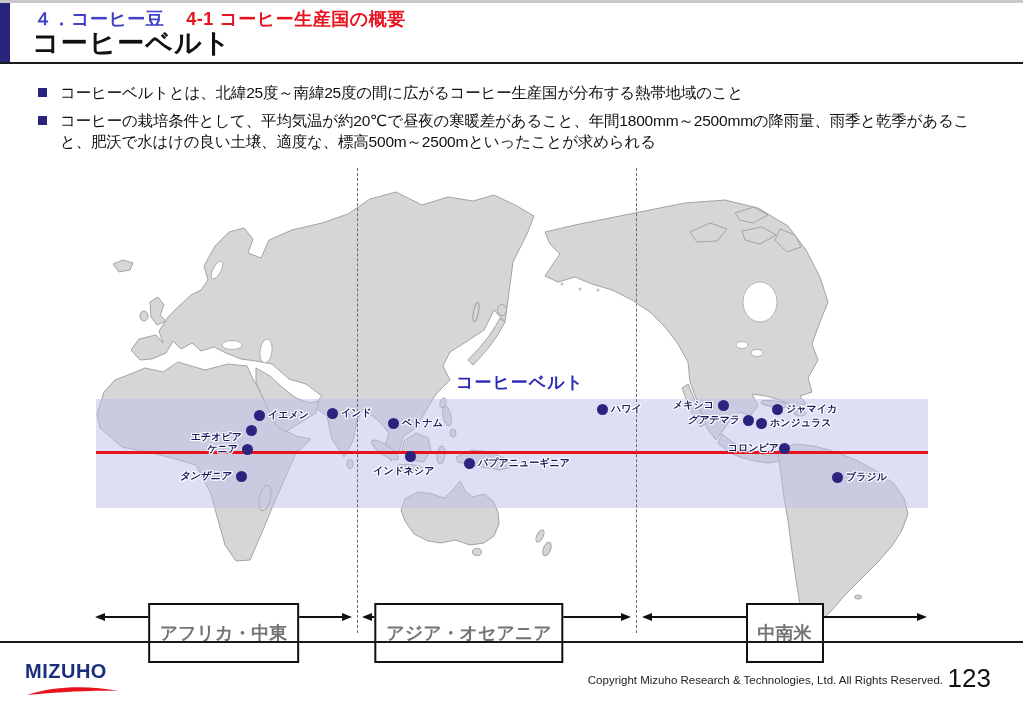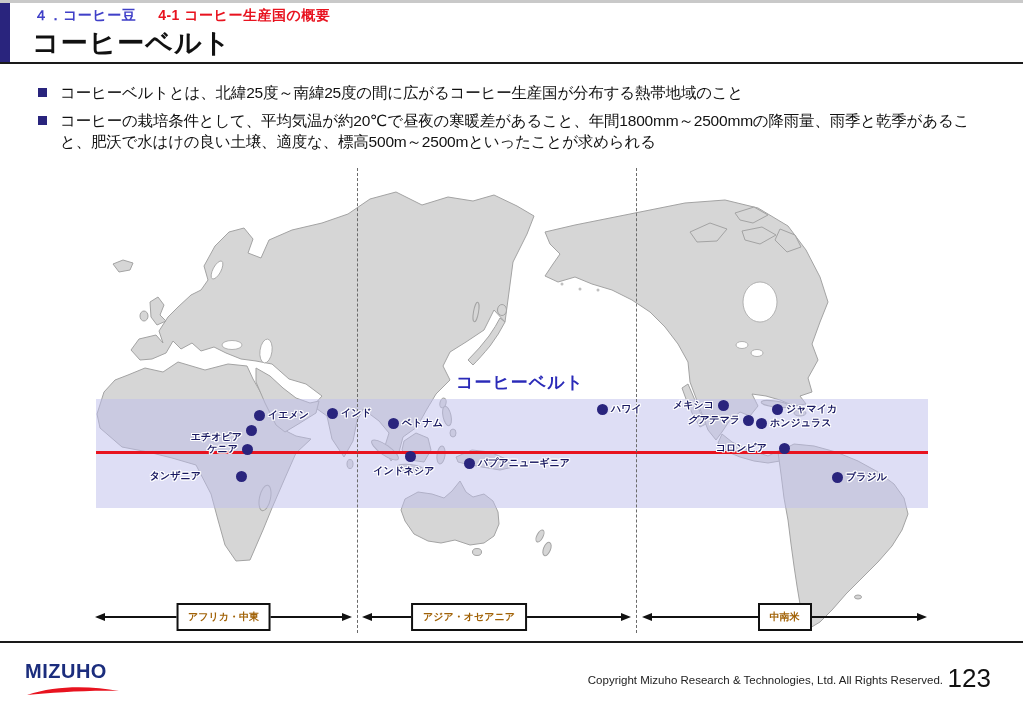--- a/index.html
+++ b/index.html
@@ -6,21 +6,21 @@
   body{
     width:1023px;height:705px;position:relative;overflow:hidden;
     background:#fff;
     font-family:"Liberation Sans","DejaVu Sans",sans-serif;
     -webkit-font-smoothing:antialiased;
   }
   
   .top-strip{position:absolute;left:0;top:0;width:1023px;height:3px;background:#c9c9c9;}
   .accent-bar{position:absolute;left:0;top:3px;width:10px;height:60px;background:var(--accent-navy,#29247d);}
   .header-rule{position:absolute;left:0;top:62px;width:1023px;height:2px;background:#1a1a1a;}
-  .breadcrumb{position:absolute;left:34px;top:7px;font-size:14px;font-weight:bold;letter-spacing:.5px;white-space:nowrap;}
+  .breadcrumb{position:absolute;left:34px;top:7px;font-size:18px;font-weight:bold;letter-spacing:.5px;white-space:nowrap;}
   .breadcrumb .sec{color:var(--breadcrumb-blue,#4040c8);margin-right:22px;}
   .breadcrumb .sub{color:var(--highlight-red,#e8131f);}
   .page-title{position:absolute;left:32px;top:25px;font-size:27px;font-weight:600;color:#111;letter-spacing:1px;}
   
   .bullets{position:absolute;left:38px;top:82px;width:962px;}
   .bullet-row{display:flex;gap:13px;margin-bottom:7px;}
   .bullet-sq{flex:0 0 9px;width:9px;height:9px;margin-top:6px;background:var(--accent-navy,#29247d);}
   .bullet-text{font-size:15.5px;line-height:21px;color:#111;letter-spacing:-0.2px;}
   
   #map-layer{position:absolute;left:0;top:0;width:1023px;height:705px;}
@@ -33,22 +33,22 @@
   .divider{position:absolute;top:168px;height:465px;width:0;border-left:1px dashed #6a6a6a;}
   .belt-title{position:absolute;left:456px;top:371px;font-size:17px;font-weight:bold;color:var(--belt-title-blue,#2a2ab8);letter-spacing:1px;}
   .dot{position:absolute;width:11px;height:11px;border-radius:50%;background:var(--accent-navy,#1b1b70);}
   .clabel{position:absolute;font-size:10px;font-weight:bold;color:#181860;white-space:nowrap;
     text-shadow:-1px 0 #fff,1px 0 #fff,0 -1px #fff,0 1px #fff,1px 1px #fff,-1px -1px #fff,1px -1px #fff,-1px 1px #fff;}
   
   .rline{position:absolute;height:2px;background:#111;top:616px;}
   .ah{position:absolute;width:0;height:0;border-top:4.5px solid transparent;border-bottom:4.5px solid transparent;top:612.5px;}
   .ah.l{border-right:10px solid #111;}
   .ah.r{border-left:10px solid #111;}
-  .rbox{position:absolute;top:603px;height:24px;line-height:24px;padding:0 10px;background:#fff;
-    border:2px solid #111;font-size:10px;font-weight:bold;color:#a16207;transform:translateX(-50%);white-space:nowrap;}
+  .rbox{position:absolute;top:603px;height:24px;line-height:24px;padding:16px 10px;background:#fff;
+    border:2px solid #111;font-size:18px;font-weight:bold;color:#737373;transform:translateX(-50%);white-space:nowrap;}
   
   .footer-rule{position:absolute;left:0;top:641px;width:1023px;height:2px;background:#1a1a1a;}
   .logo{position:absolute;left:25px;top:660px;width:100px;}
   .logo-text{font-size:20px;font-weight:800;color:#1b2d7d;letter-spacing:0.5px;}
   .copyright{position:absolute;right:80px;top:674px;font-size:11.5px;color:#222;}
   .page-number{position:absolute;right:32px;top:663px;font-size:26px;color:#111;}
 </style>
 </head>
 <body>
 
@@ -139,41 +139,41 @@
     </div>
   <div class="belt-title">コーヒーベルト</div>
   <div id="country-markers">
       <div class="dot" style="left: 253.5px; top: 409.5px;"></div>
       <div class="clabel" style="left: 268px; top: 408px;">イエメン</div>
       <div class="dot" style="left: 245.5px; top: 424.5px;"></div>
       <div class="clabel" style="right: 781px; top: 430px;">エチオピア</div>
       <div class="dot" style="left: 241.5px; top: 443.5px;"></div>
       <div class="clabel" style="right: 785px; top: 442px;">ケニア</div>
       <div class="dot" style="left: 235.5px; top: 470.5px;"></div>
-      <div class="clabel" style="right: 822px; top: 469px;">タンザニア</div>
+      <div class="clabel" style="right: 792px; top: 469px; font-style: italic;">タンザニア</div>
       <div class="dot" style="left: 326.5px; top: 407.5px;"></div>
       <div class="clabel" style="left: 341px; top: 406px;">インド</div>
       <div class="dot" style="left: 387.5px; top: 417.5px;"></div>
       <div class="clabel" style="left: 402px; top: 416px;">ベトナム</div>
       <div class="dot" style="left: 404.5px; top: 450.5px;"></div>
       <div class="clabel" style="left: 410px; top: 464px; transform: translateX(-60%);">インドネシア</div>
       <div class="dot" style="left: 463.5px; top: 457.5px;"></div>
       <div class="clabel" style="left: 478px; top: 456px;">パプアニューギニア</div>
       <div class="dot" style="left: 596.5px; top: 403.5px;"></div>
       <div class="clabel" style="left: 611px; top: 402px; font-family: Liberation Mono, monospace;">ハワイ</div>
       <div class="dot" style="left: 717.5px; top: 399.5px;"></div>
       <div class="clabel" style="right: 309px; top: 398px;">メキシコ</div>
       <div class="dot" style="left: 742.5px; top: 414.5px;"></div>
       <div class="clabel" style="right: 284px; top: 413px; font-style: italic;">グアテマラ</div>
       <div class="dot" style="left: 755.5px; top: 417.5px;"></div>
       <div class="clabel" style="left: 770px; top: 416px;">ホンジュラス</div>
       <div class="dot" style="left: 771.5px; top: 403.5px;"></div>
       <div class="clabel" style="left: 786px; top: 402px;">ジャマイカ</div>
       <div class="dot" style="left: 778.5px; top: 442.5px;"></div>
-      <div class="clabel" style="right: 256px; top: 441px; text-align: center;">コロンビア</div>
+      <div class="clabel" style="right: 244px; top: 441px; text-align: center;">コロンビア</div>
       <div class="dot" style="left: 831.5px; top: 471.5px;"></div>
       <div class="clabel" style="left: 846px; top: 470px;">ブラジル</div>
     </div>
   <div id="region-arrows">
       <div class="rline" style="left: 103px; width: 241px;"></div>
       <div class="ah l" style="left: 95px;"></div>
       <div class="ah r" style="left: 342px;"></div>
       <div class="rbox" style="left: 223.5px;">アフリカ・中東</div>
       <div class="rline" style="left: 370px; width: 253px;"></div>
       <div class="ah l" style="left: 362px;"></div>

